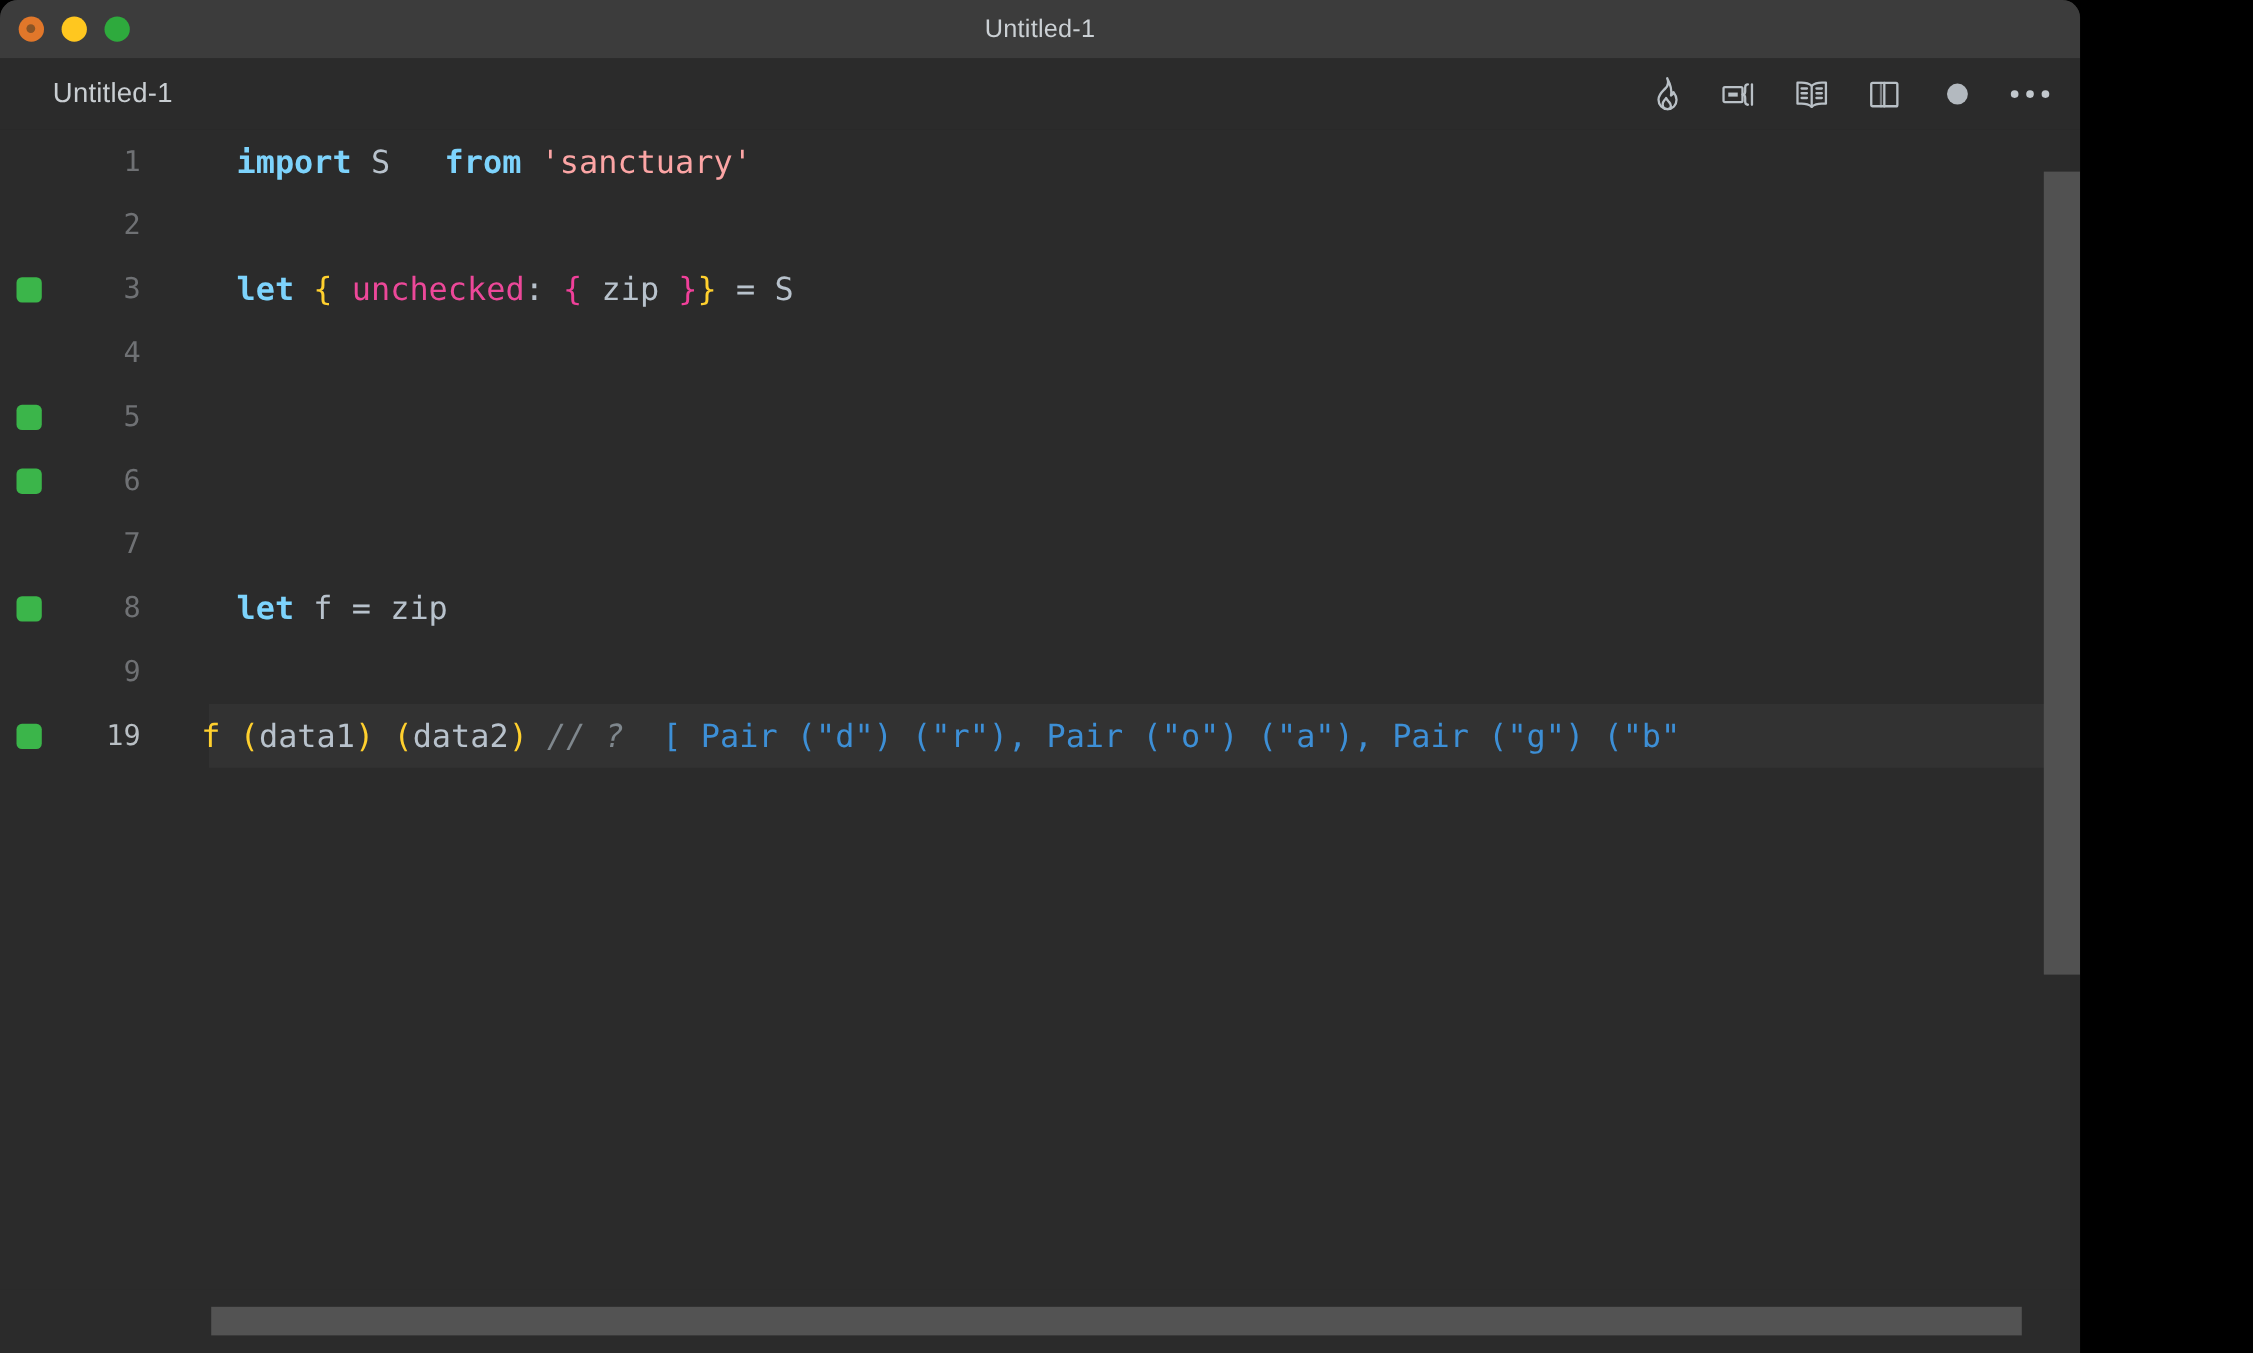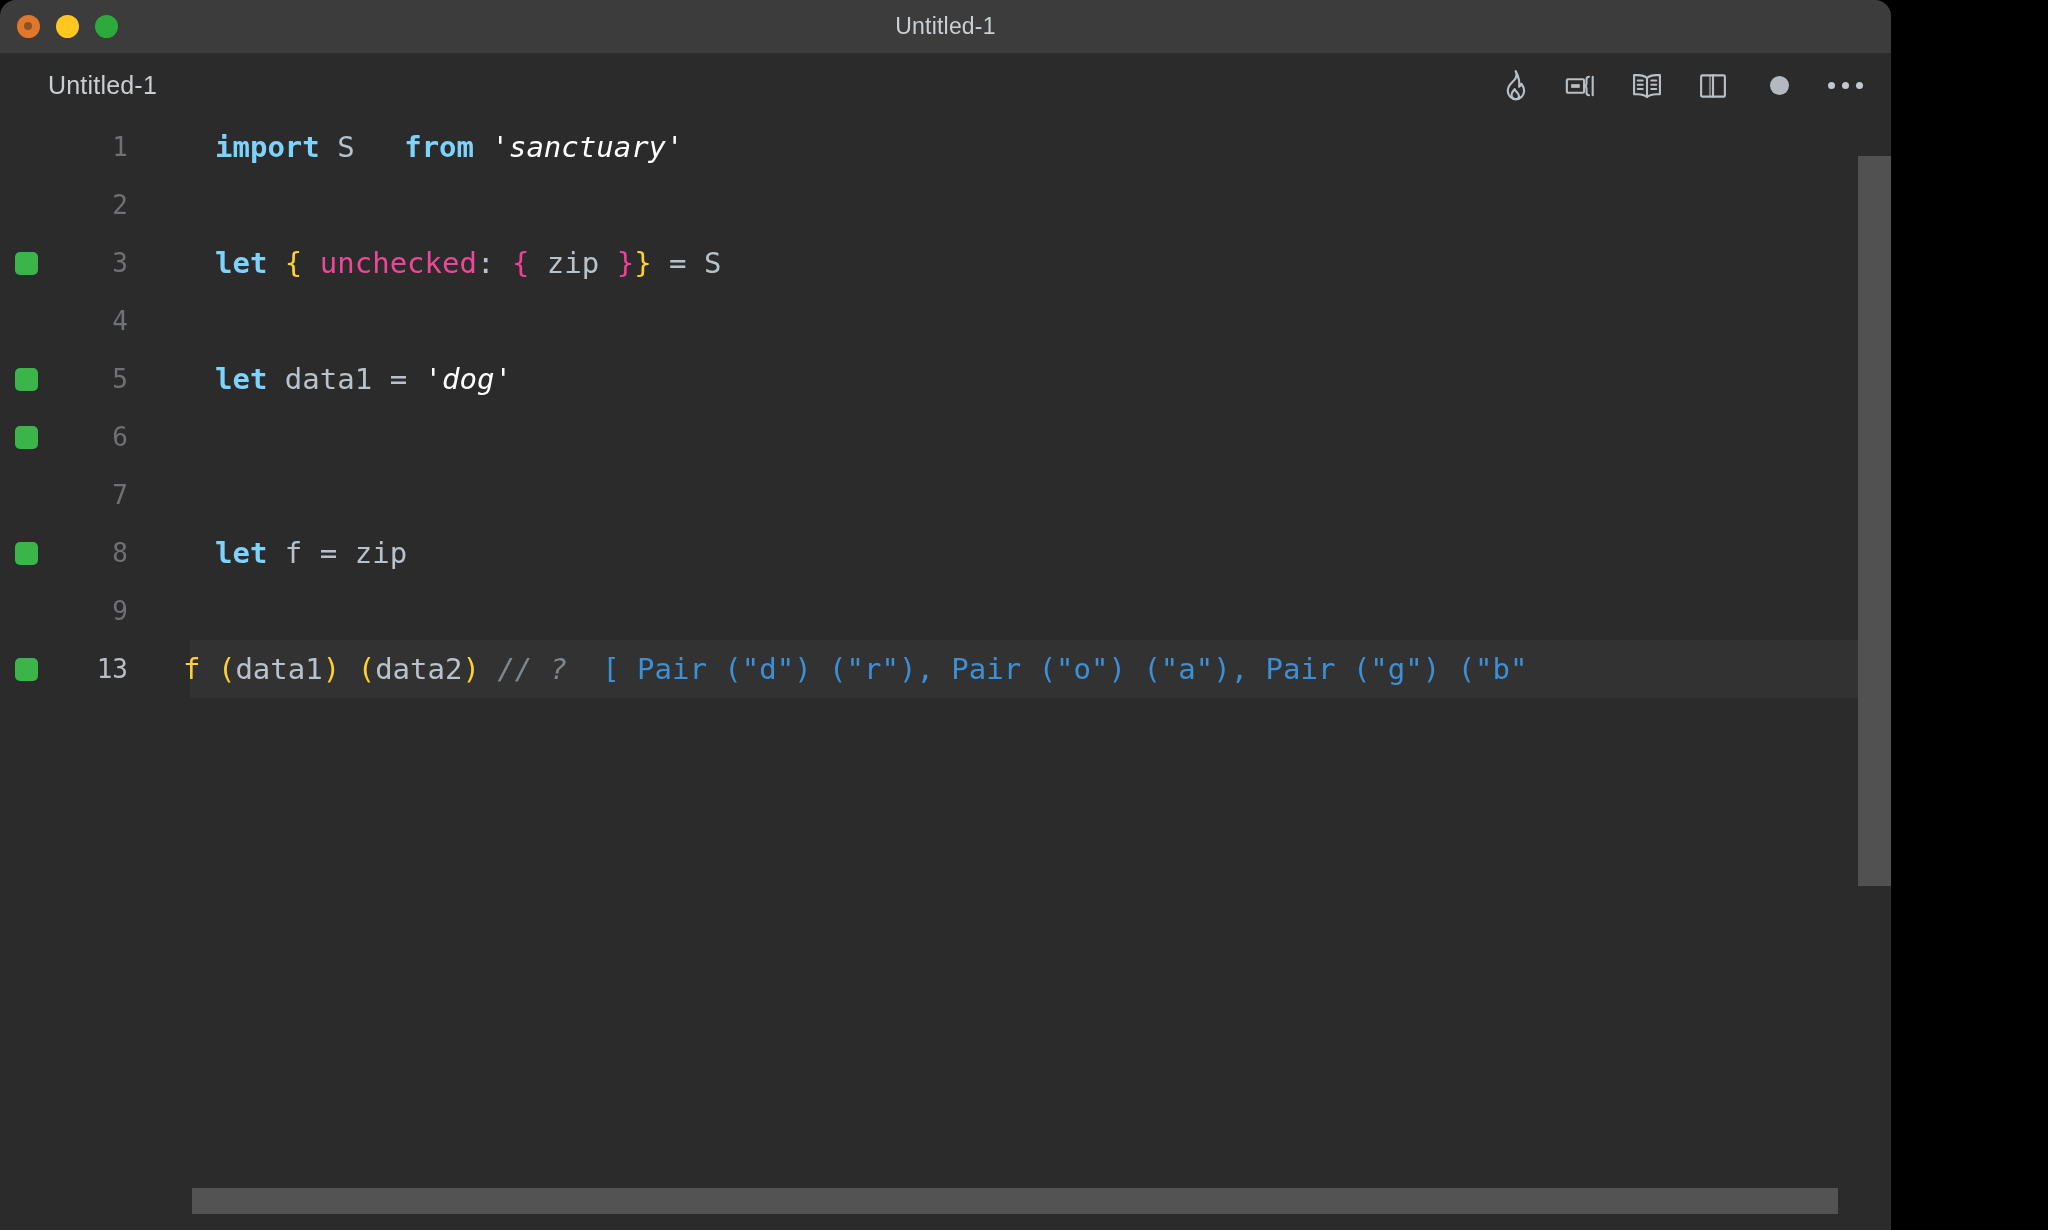--- a/index.html
+++ b/index.html
@@ -156,21 +156,21 @@
     font-family: "DejaVu Sans Mono", monospace;
     font-size: 29px;
     color: #b8c2cc;
     letter-spacing: 0px;
     z-index: 2;
   }
 
   
   .kw       { color: #7dd3fc; font-weight: bold; margin-left: 32px; }
   .plain    { color: #b8c2cc; }
-  .str      { color: #ffffff; font-style: italic; }
+  .str      { color: #fca5a5; }
   .prop     { color: #ec4899; }
   .br-y     { color: #ffd02e; }
   .br-m     { color: #f0409a; }
   .fn       { color: #ffd02e; }
   .comment  { color: #7f878d; font-style: italic; }
   .quokka   { color: #3d8fd6; }
 
   
   .vscroll {
     position: absolute;
@@ -285,21 +285,20 @@
         <div class="line">
           <div class="marker-cell"></div>
           <div class="lineno">4</div>
           <div class="code"></div>
         </div>
         <div class="line">
           <div class="marker-cell">
             <span class="marker"></span>
           </div>
           <div class="lineno">5</div>
-          <div class="code"><span class="kw">let</span><span class="plain"> </span><span class="plain">data1</span><span class="plain"> = </span><span class="str">'dog'</span></div>
         </div>
         <div class="line">
           <div class="marker-cell">
             <span class="marker"></span>
           </div>
           <div class="lineno">6</div>
         </div>
         <div class="line">
           <div class="marker-cell"></div>
           <div class="lineno">7</div>
@@ -315,21 +314,21 @@
         <div class="line">
           <div class="marker-cell"></div>
           <div class="lineno">9</div>
           <div class="code"></div>
         </div>
         <div class="line active">
           <div class="active-bg"></div>
           <div class="marker-cell">
             <span class="marker"></span>
           </div>
-          <div class="lineno">13</div>
+          <div class="lineno">19</div>
           <div class="code"><span class="fn">f</span><span class="plain"> </span><span class="br-y">(</span><span class="plain">data1</span><span class="br-y">)</span><span class="plain"> </span><span class="br-y">(</span><span class="plain">data2</span><span class="br-y">)</span><span class="plain"> </span><span class="comment">// ?</span><span class="plain">  </span><span class="quokka">[ Pair ("d") ("r"), Pair ("o") ("a"), Pair ("g") ("b"</span></div>
         </div>
       </div>
 
     <div class="vscroll"></div>
 
     <div class="hscroll-track">
       <div class="hscroll-thumb"></div>
     </div>
   </div>

